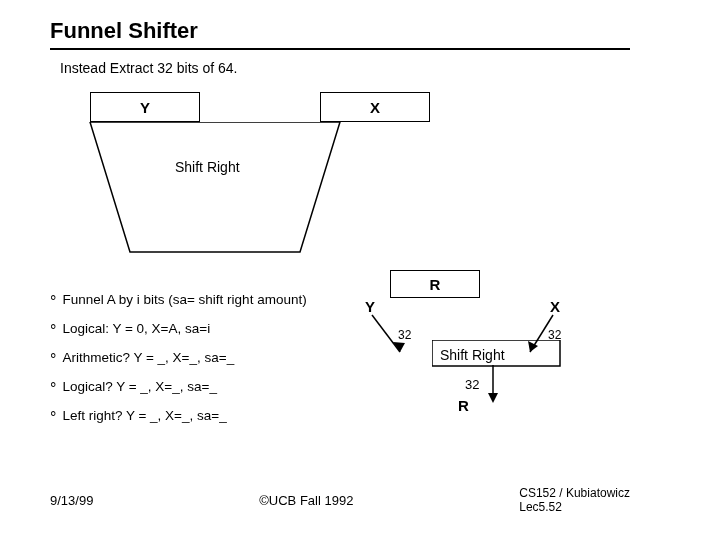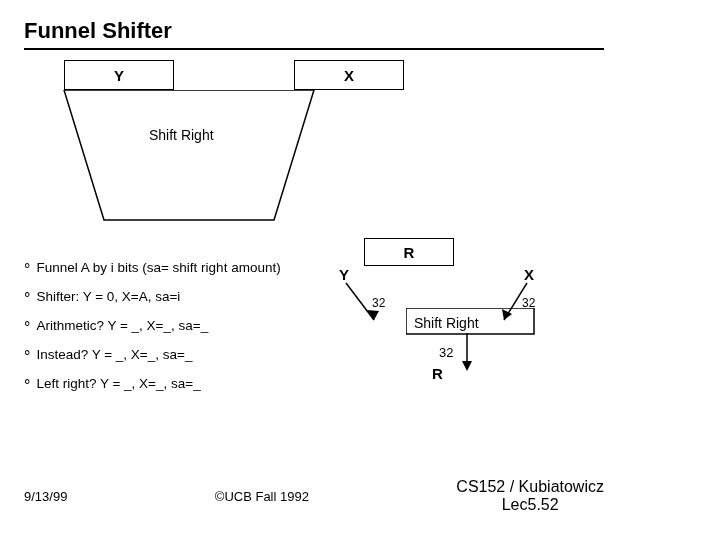--- a/index.html
+++ b/index.html
@@ -12,20 +12,21 @@
       color: #000;
       overflow: hidden;
       position: relative;
     }
 
     .page {
       width: 628px;
       height: 540px;
       padding: 18px 24px 10px 24px;
       position: relative;
+      margin-left: 26px;
     }
 
     .title {
       font-size: 22px;
       font-weight: bold;
       border-bottom: 2px solid #000;
       padding-bottom: 4px;
       margin-bottom: 10px;
     }
 
@@ -139,31 +140,32 @@
       left: 0;
       right: 0;
       display: flex;
       justify-content: space-between;
       align-items: center;
       padding: 0 24px;
       font-size: 13px;
     }
 
     .footer-right {
-      text-align: center;
-      font-size: 16px;
+      text-align: left;
+      font-size: 12px;
     }
   </style>
 </head>
 <body>
 
 <div class="page">
 
   <div class="title">Funnel Shifter</div>
 
+  <div class="subtitle">Instead Extract 32 bits of 64.</div>
 
   <div class="diagram-area">
 
     <div class="top-boxes">
       <div class="box">Y</div>
       <div class="box">X</div>
     </div>
 
     <svg class="trapezoid-svg" width="380" height="170" viewBox="0 0 380 170">
 
@@ -210,29 +212,29 @@
 
     <div class="r-label-bottom">R</div>
 
     <div class="bullets">
       <div class="bullet">
         <span class="bullet-dot">°</span>
         <span>Funnel A by i bits (sa= shift right amount)</span>
       </div>
       <div class="bullet">
         <span class="bullet-dot">°</span>
-        <span>Shifter:    Y = 0,  X=A, sa=i</span>
+        <span>Logical:    Y = 0,  X=A, sa=i</span>
       </div>
       <div class="bullet">
         <span class="bullet-dot">°</span>
         <span>Arithmetic?  Y = _,  X=_, sa=_</span>
       </div>
       <div class="bullet">
         <span class="bullet-dot">°</span>
-        <span>Instead?      Y = _,  X=_, sa=_</span>
+        <span>Logical?      Y = _,  X=_, sa=_</span>
       </div>
       <div class="bullet">
         <span class="bullet-dot">°</span>
         <span>Left right?   Y = _,  X=_, sa=_</span>
       </div>
     </div>
 
   </div>
 
   <div class="footer">

